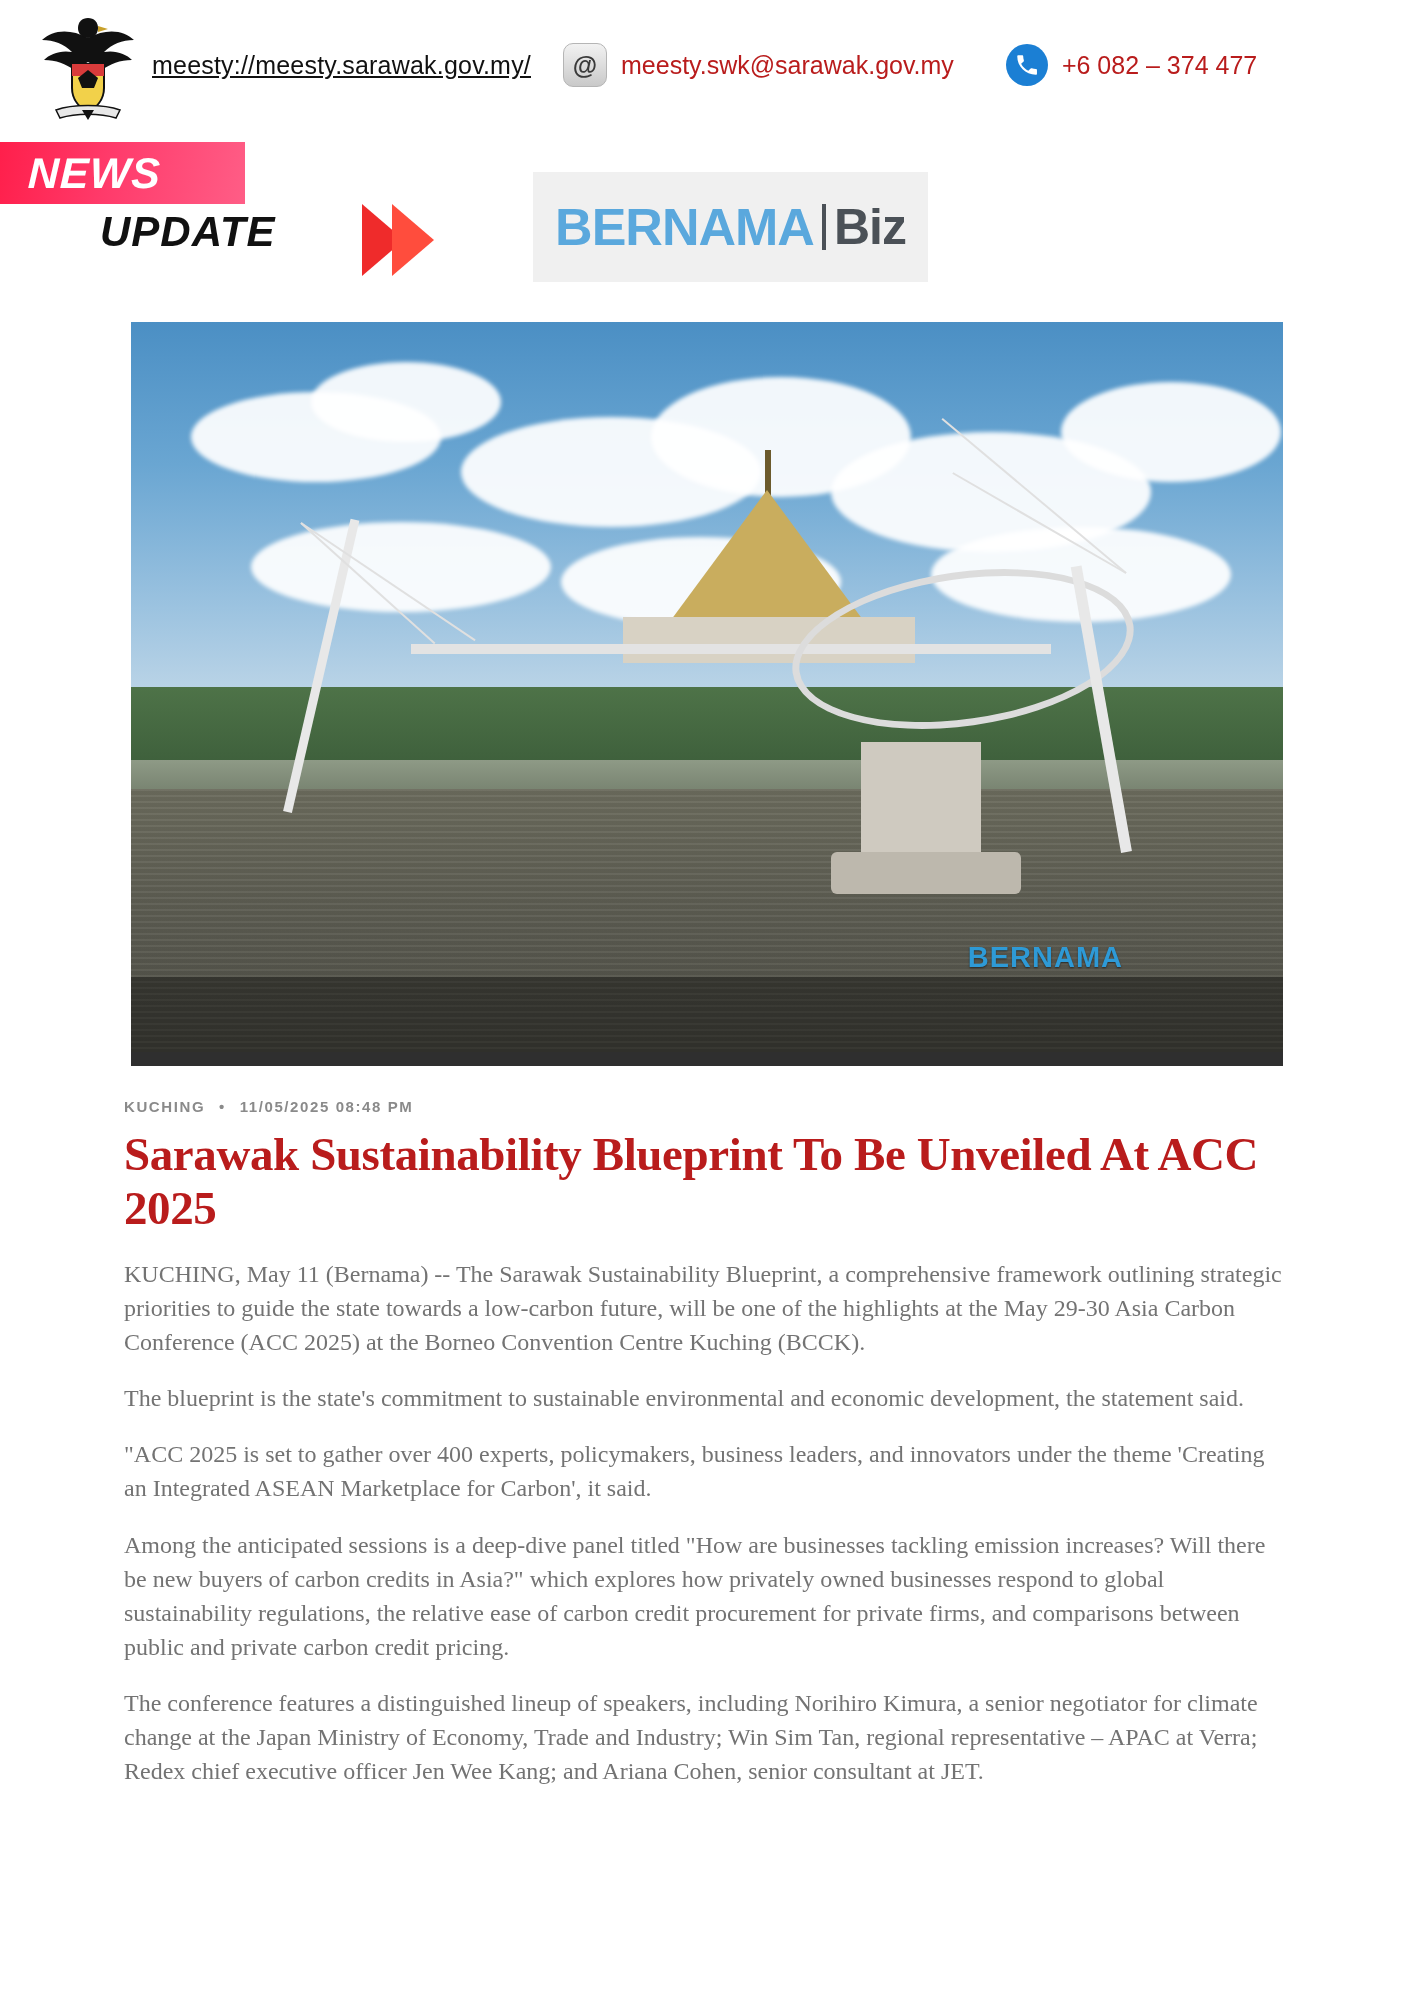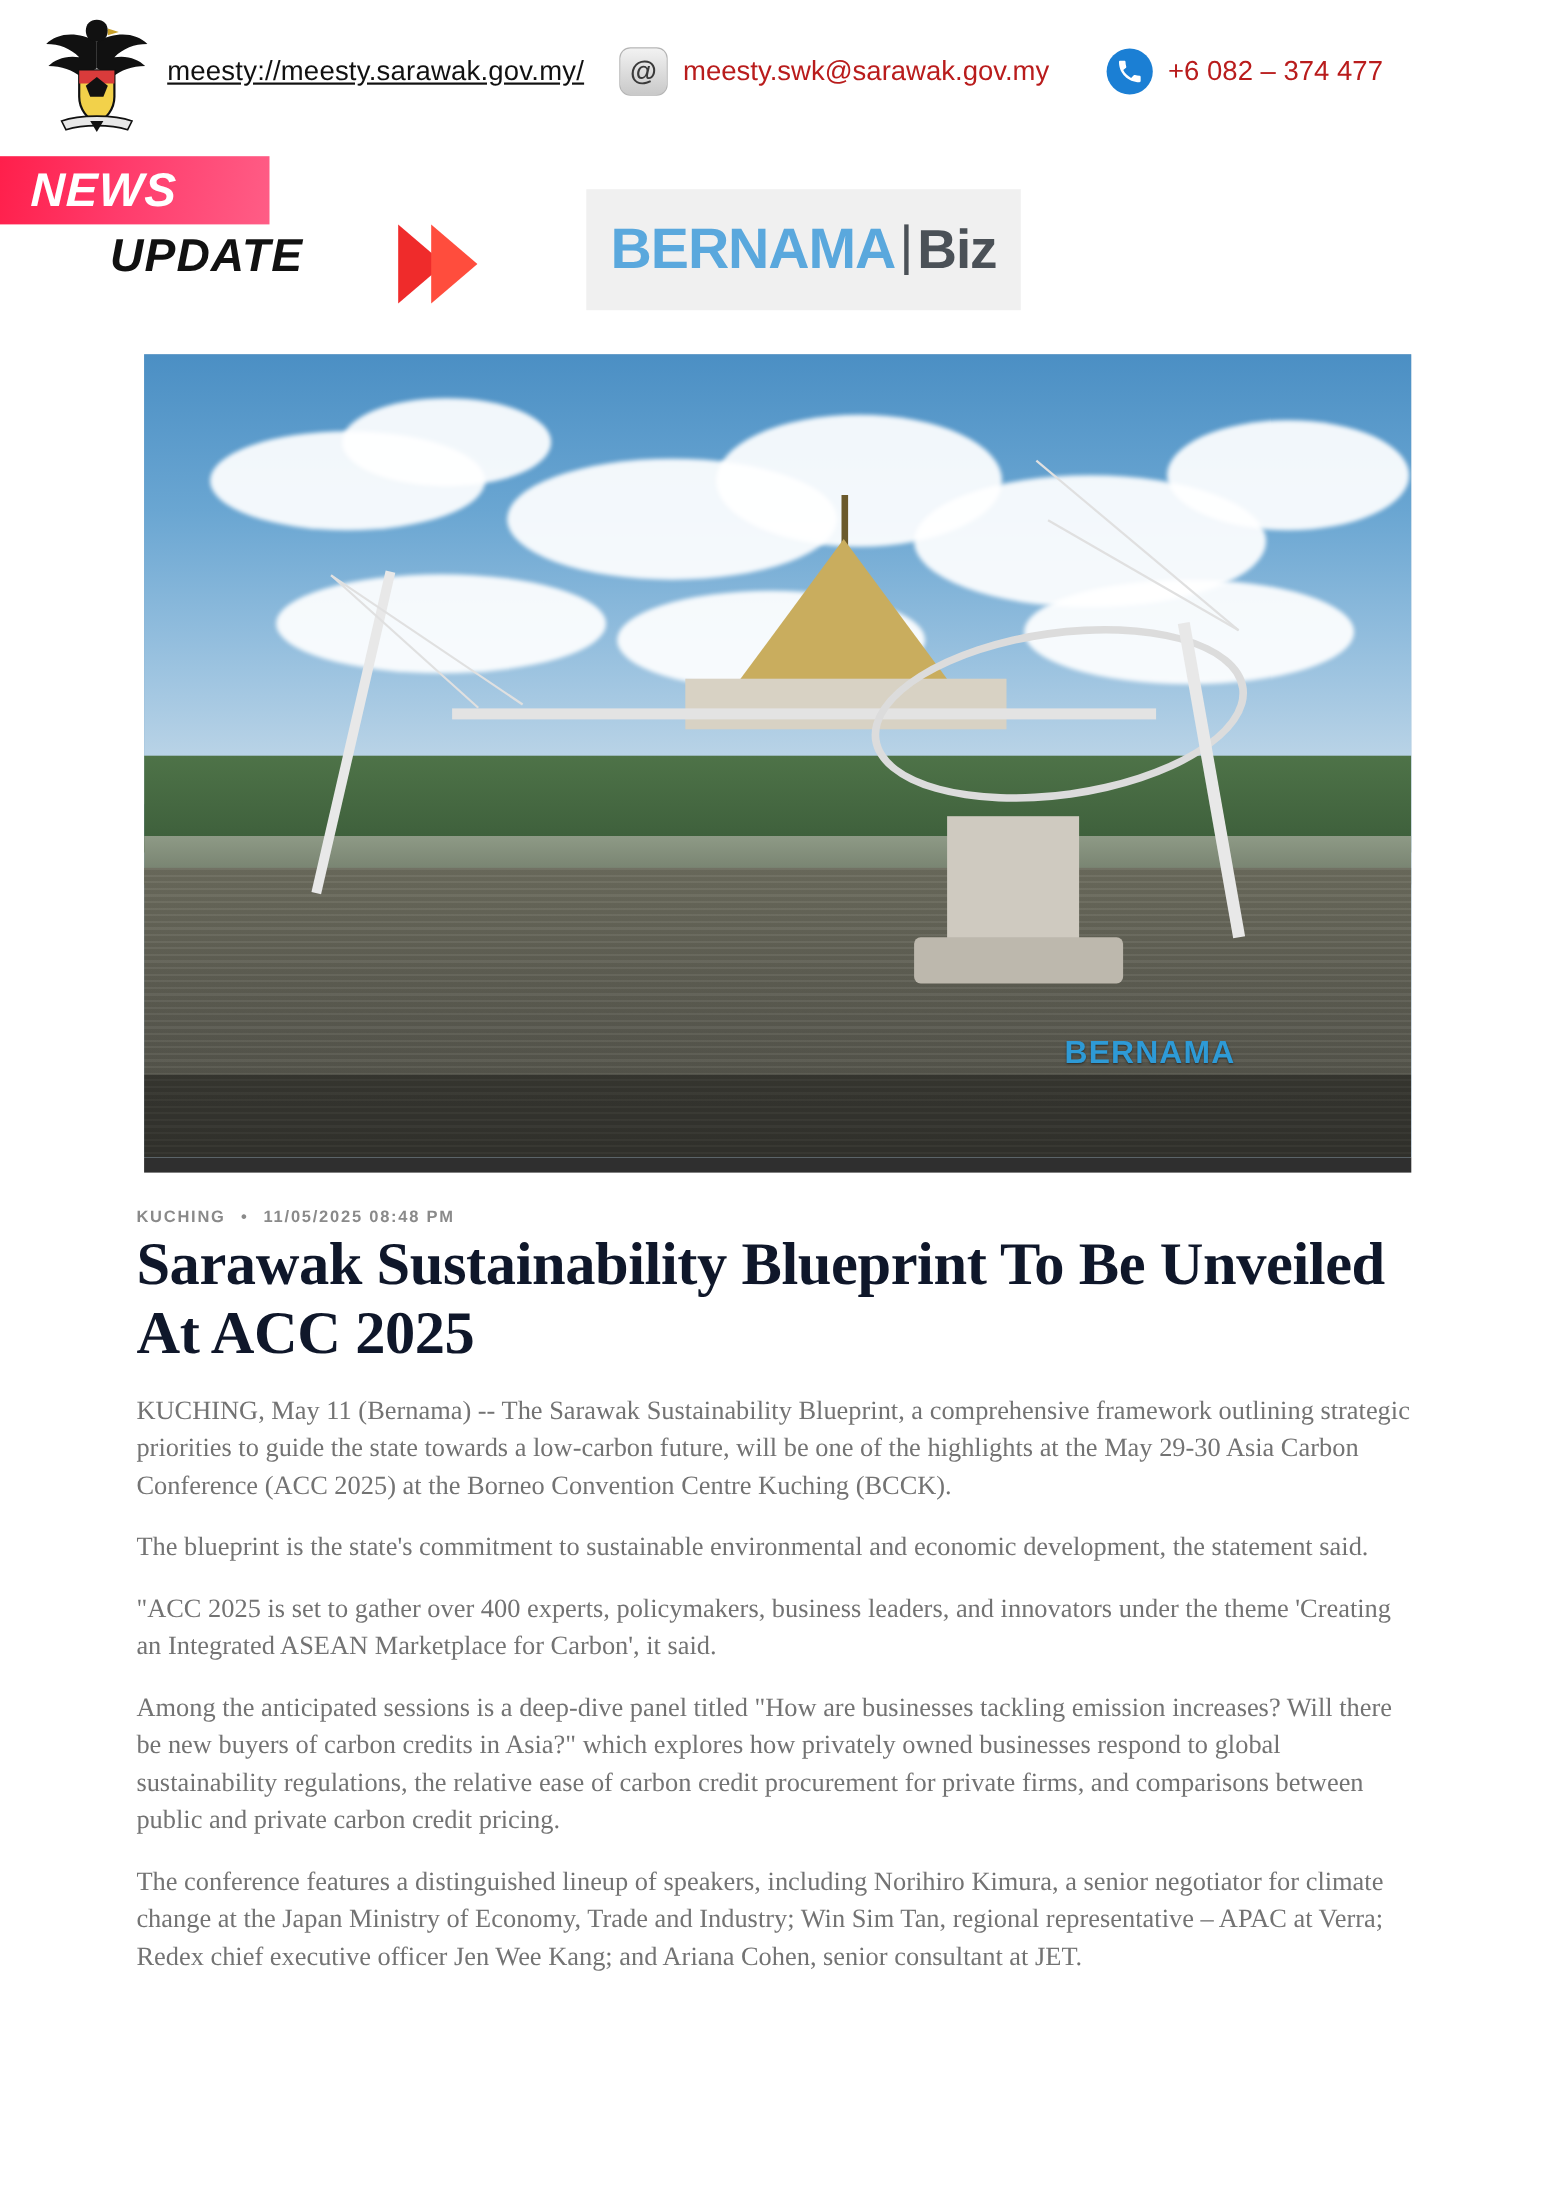--- a/index.html
+++ b/index.html
@@ -262,25 +262,25 @@
   .meta {
     margin-top: 32px;
     font-size: 15px;
     font-weight: bold;
     letter-spacing: 1.6px;
     color: #8a8a8a;
   }
   .meta .dot { margin: 0 8px; }
   .headline {
     font-family: "Liberation Serif", serif;
-    font-size: 55px;
+    font-size: 47px;
     line-height: 1.15;
     font-weight: bold;
-    color: #0f172a;
-    margin: 2px 0 22px 0;
+    color: #b91c1c;
+    margin: 12px 0 22px 0;
     letter-spacing: -0.4px;
   }
   .article p {
     font-family: "Liberation Serif", serif;
     font-size: 24px;
     line-height: 1.42;
     color: #737373;
     margin: 0 0 22px 0;
   }
 </style>

